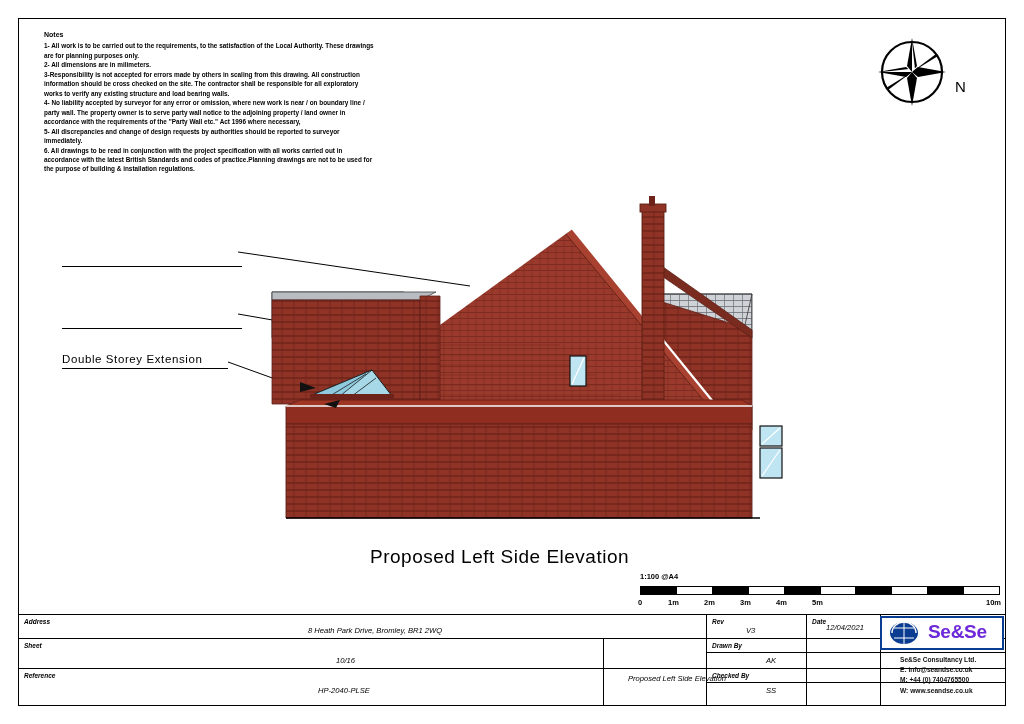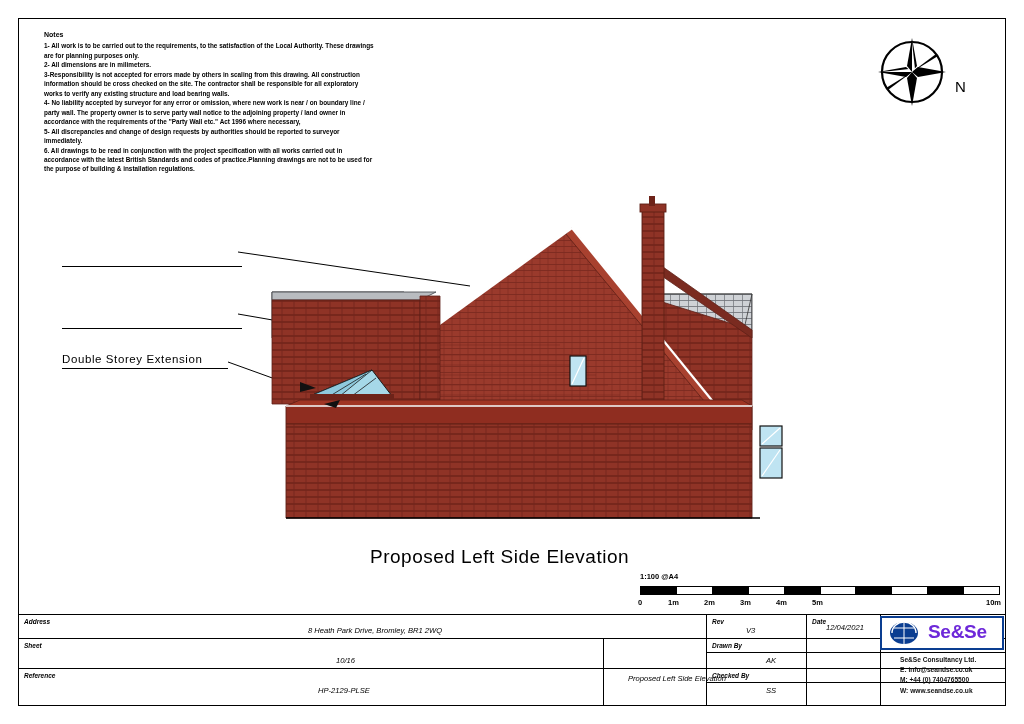--- a/index.html
+++ b/index.html
@@ -210,21 +210,21 @@
     <div class="tb-line" style="left:788px;top:0;width:1.2px;height:92px;"></div>
     <div class="tb-line" style="left:862px;top:0;width:1.2px;height:92px;"></div>
 
     <div class="tb-lbl" style="left:6px;top:4px;">Address</div>
     <div class="tb-val" style="left:290px;top:12px;">8 Heath Park Drive, Bromley, BR1 2WQ</div>
 
     <div class="tb-lbl" style="left:6px;top:28px;">Sheet</div>
     <div class="tb-val" style="left:318px;top:42px;">10/16</div>
 
     <div class="tb-lbl" style="left:6px;top:58px;">Reference</div>
-    <div class="tb-val" style="left:300px;top:72px;">HP-2129-PLSE</div>
+    <div class="tb-val" style="left:300px;top:72px;">HP-2040-PLSE</div>
 
     <div class="tb-val" style="left:610px;top:60px;">Proposed Left Side Elevation</div>
 
     <div class="tb-lbl" style="left:694px;top:4px;">Rev</div>
     <div class="tb-val" style="left:728px;top:12px;">V3</div>
 
     <div class="tb-lbl" style="left:794px;top:4px;">Date</div>
     <div class="tb-val" style="left:808px;top:9px;">12/04/2021</div>
 
     <div class="tb-lbl" style="left:694px;top:28px;">Drawn By</div>

